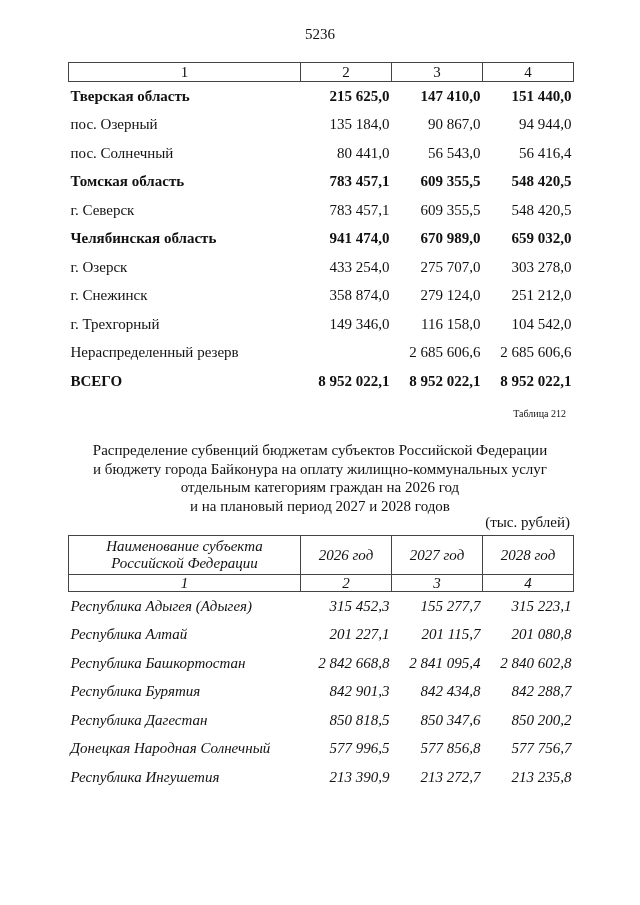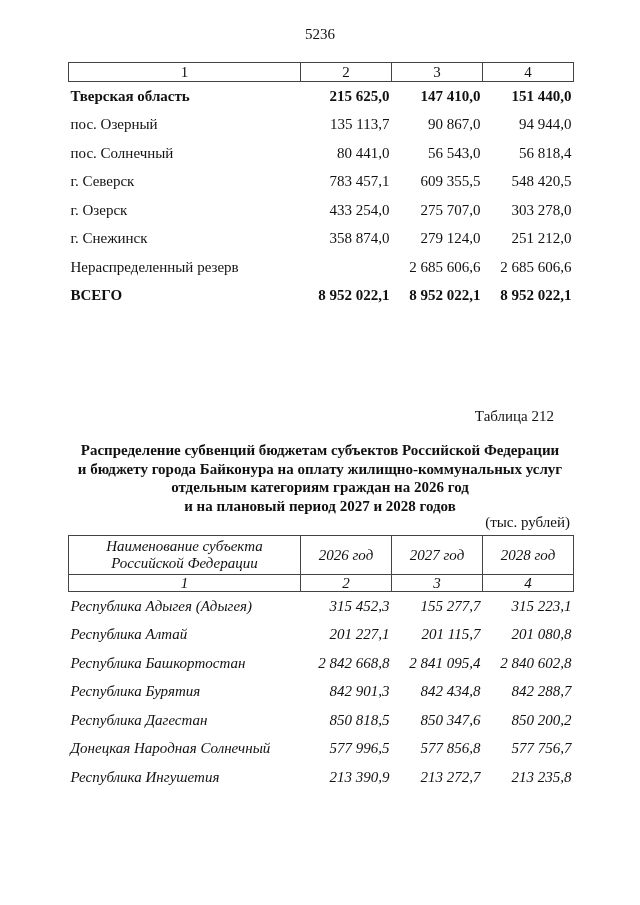--- a/index.html
+++ b/index.html
@@ -11,23 +11,23 @@
   col.c1 { width: 232px; } col.c2 { width: 91px; } col.c3 { width: 91px; } col.c4 { width: 91px; }
   td, th { font-size: 15px; padding: 0; font-weight: normal; }
   .hdr-row td { border: 1px solid #444; text-align: center; height: 18px; line-height: 18px; }
   .data-row td { height: 28.5px; vertical-align: middle; }
   .data-row td.name { padding-left: 2px; text-align: left; }
   .data-row td.num { text-align: right; padding-right: 2px; }
   .data-row.bold td { font-weight: bold; }
 
   #table-top { top: 62px; }
 
-  .table-label { position: absolute; top: 408px; right: 86px; font-size: 15px; }
+  .table-label { position: absolute; top: 408px; right: 74px; font-size: 10px; }
   .table-title { position: absolute; top: 441px; left: 60px; width: 520px; text-align: center;
-                 font-weight: bold; font-size: 15px; line-height: 18.5px; }
+                 font-weight: normal; font-size: 15px; line-height: 18.5px; }
   .units { position: absolute; top: 514px; right: 70px; font-size: 15px; }
 
   #table-main { top: 535px; font-style: italic; }
   .colhead td { border: 1px solid #444; text-align: center; height: 38px; line-height: 17px; font-size: 15px; }
   .colnum td { border: 1px solid #444; text-align: center; height: 16px; line-height: 16px; }
   .data-row.multi td { height: 46px; vertical-align: bottom; padding-bottom: 3px; }
   .data-row.multi td.name { line-height: 18px; }
 </style>
 </head>
 <body>
@@ -49,47 +49,65 @@
       <td>4</td>
     </tr>
   <tr class="data-row bold">
         <td class="name">Тверская область</td>
         <td class="num">215 625,0</td>
         <td class="num">147 410,0</td>
         <td class="num">151 440,0</td>
       </tr>
       <tr class="data-row">
         <td class="name">пос. Озерный</td>
-        <td class="num">135 113,7</td>
+        <td class="num">135 184,0</td>
         <td class="num">90 867,0</td>
         <td class="num">94 944,0</td>
       </tr>
       <tr class="data-row">
         <td class="name">пос. Солнечный</td>
         <td class="num">80 441,0</td>
         <td class="num">56 543,0</td>
-        <td class="num">56 818,4</td>
+        <td class="num">56 416,4</td>
+      </tr>
+      <tr class="data-row bold">
+        <td class="name">Томская область</td>
+        <td class="num">783 457,1</td>
+        <td class="num">609 355,5</td>
+        <td class="num">548 420,5</td>
       </tr>
       <tr class="data-row">
         <td class="name">г. Северск</td>
         <td class="num">783 457,1</td>
         <td class="num">609 355,5</td>
         <td class="num">548 420,5</td>
+      </tr>
+      <tr class="data-row bold">
+        <td class="name">Челябинская область</td>
+        <td class="num">941 474,0</td>
+        <td class="num">670 989,0</td>
+        <td class="num">659 032,0</td>
       </tr>
       <tr class="data-row">
         <td class="name">г. Озерск</td>
         <td class="num">433 254,0</td>
         <td class="num">275 707,0</td>
         <td class="num">303 278,0</td>
       </tr>
       <tr class="data-row">
         <td class="name">г. Снежинск</td>
         <td class="num">358 874,0</td>
         <td class="num">279 124,0</td>
         <td class="num">251 212,0</td>
+      </tr>
+      <tr class="data-row">
+        <td class="name">г. Трехгорный</td>
+        <td class="num">149 346,0</td>
+        <td class="num">116 158,0</td>
+        <td class="num">104 542,0</td>
       </tr>
       <tr class="data-row">
         <td class="name">Нераспределенный резерв</td>
         <td class="num"></td>
         <td class="num">2 685 606,6</td>
         <td class="num">2 685 606,6</td>
       </tr>
       <tr class="data-row bold">
         <td class="name">ВСЕГО</td>
         <td class="num">8 952 022,1</td>

